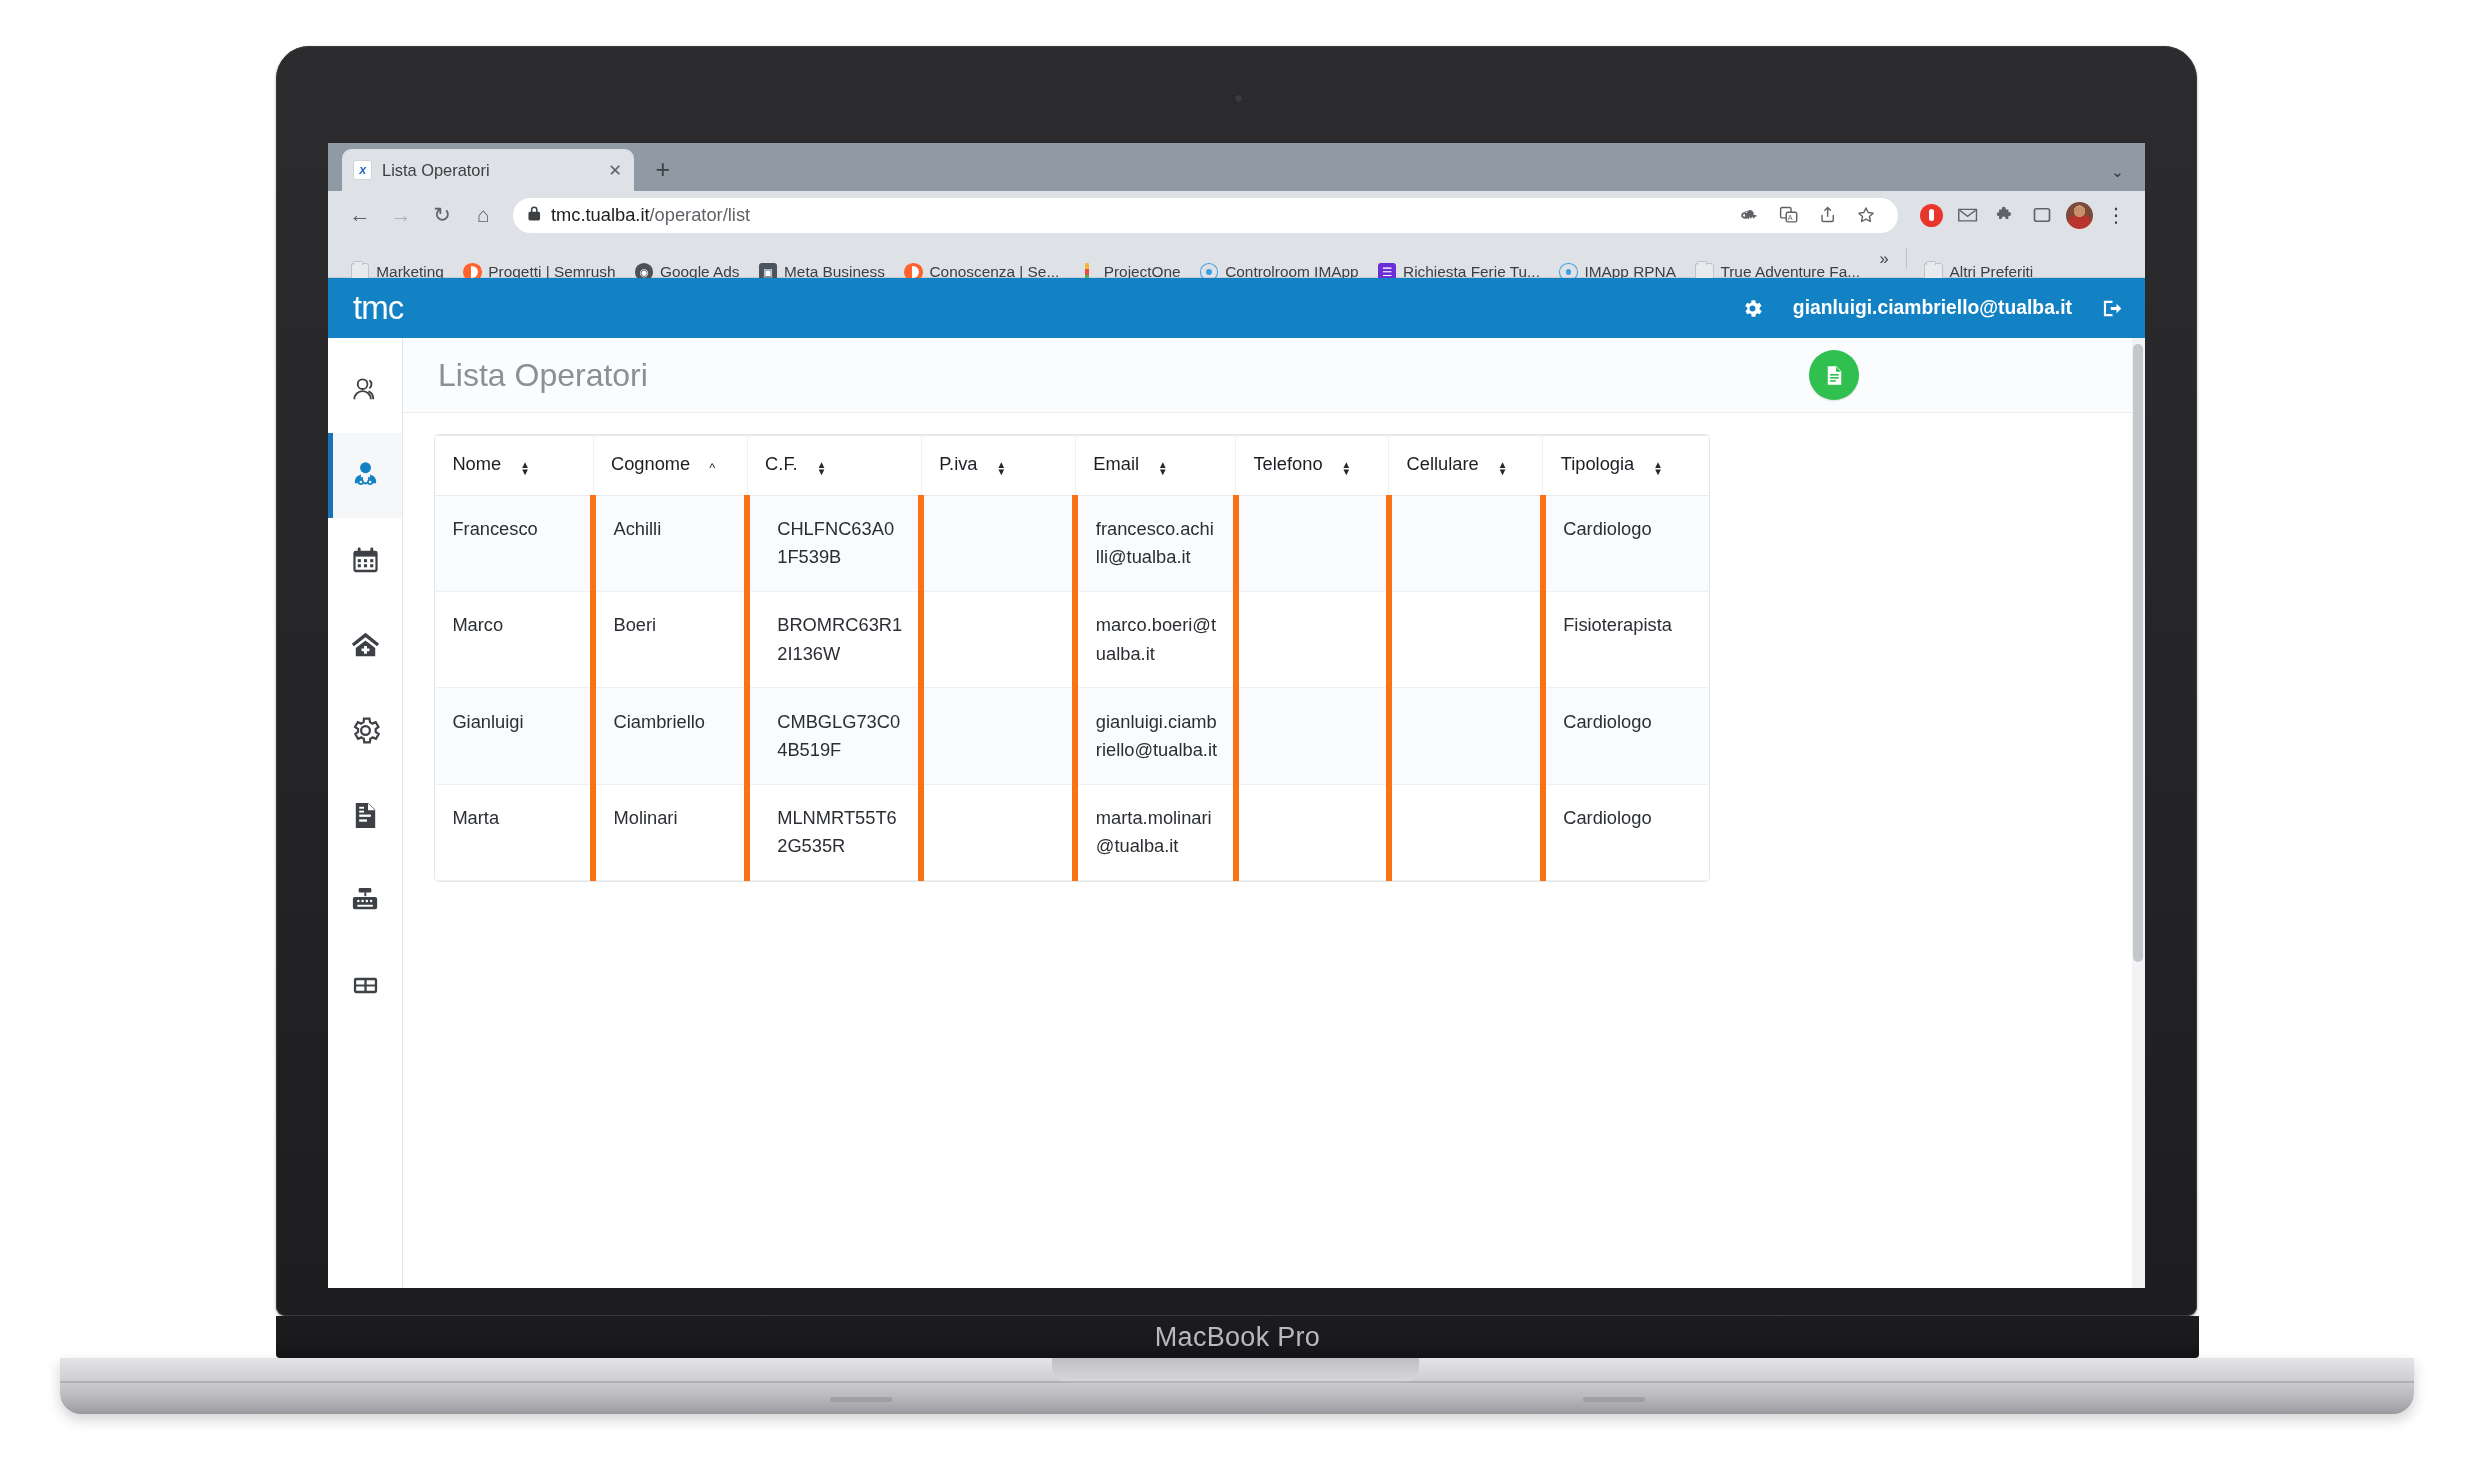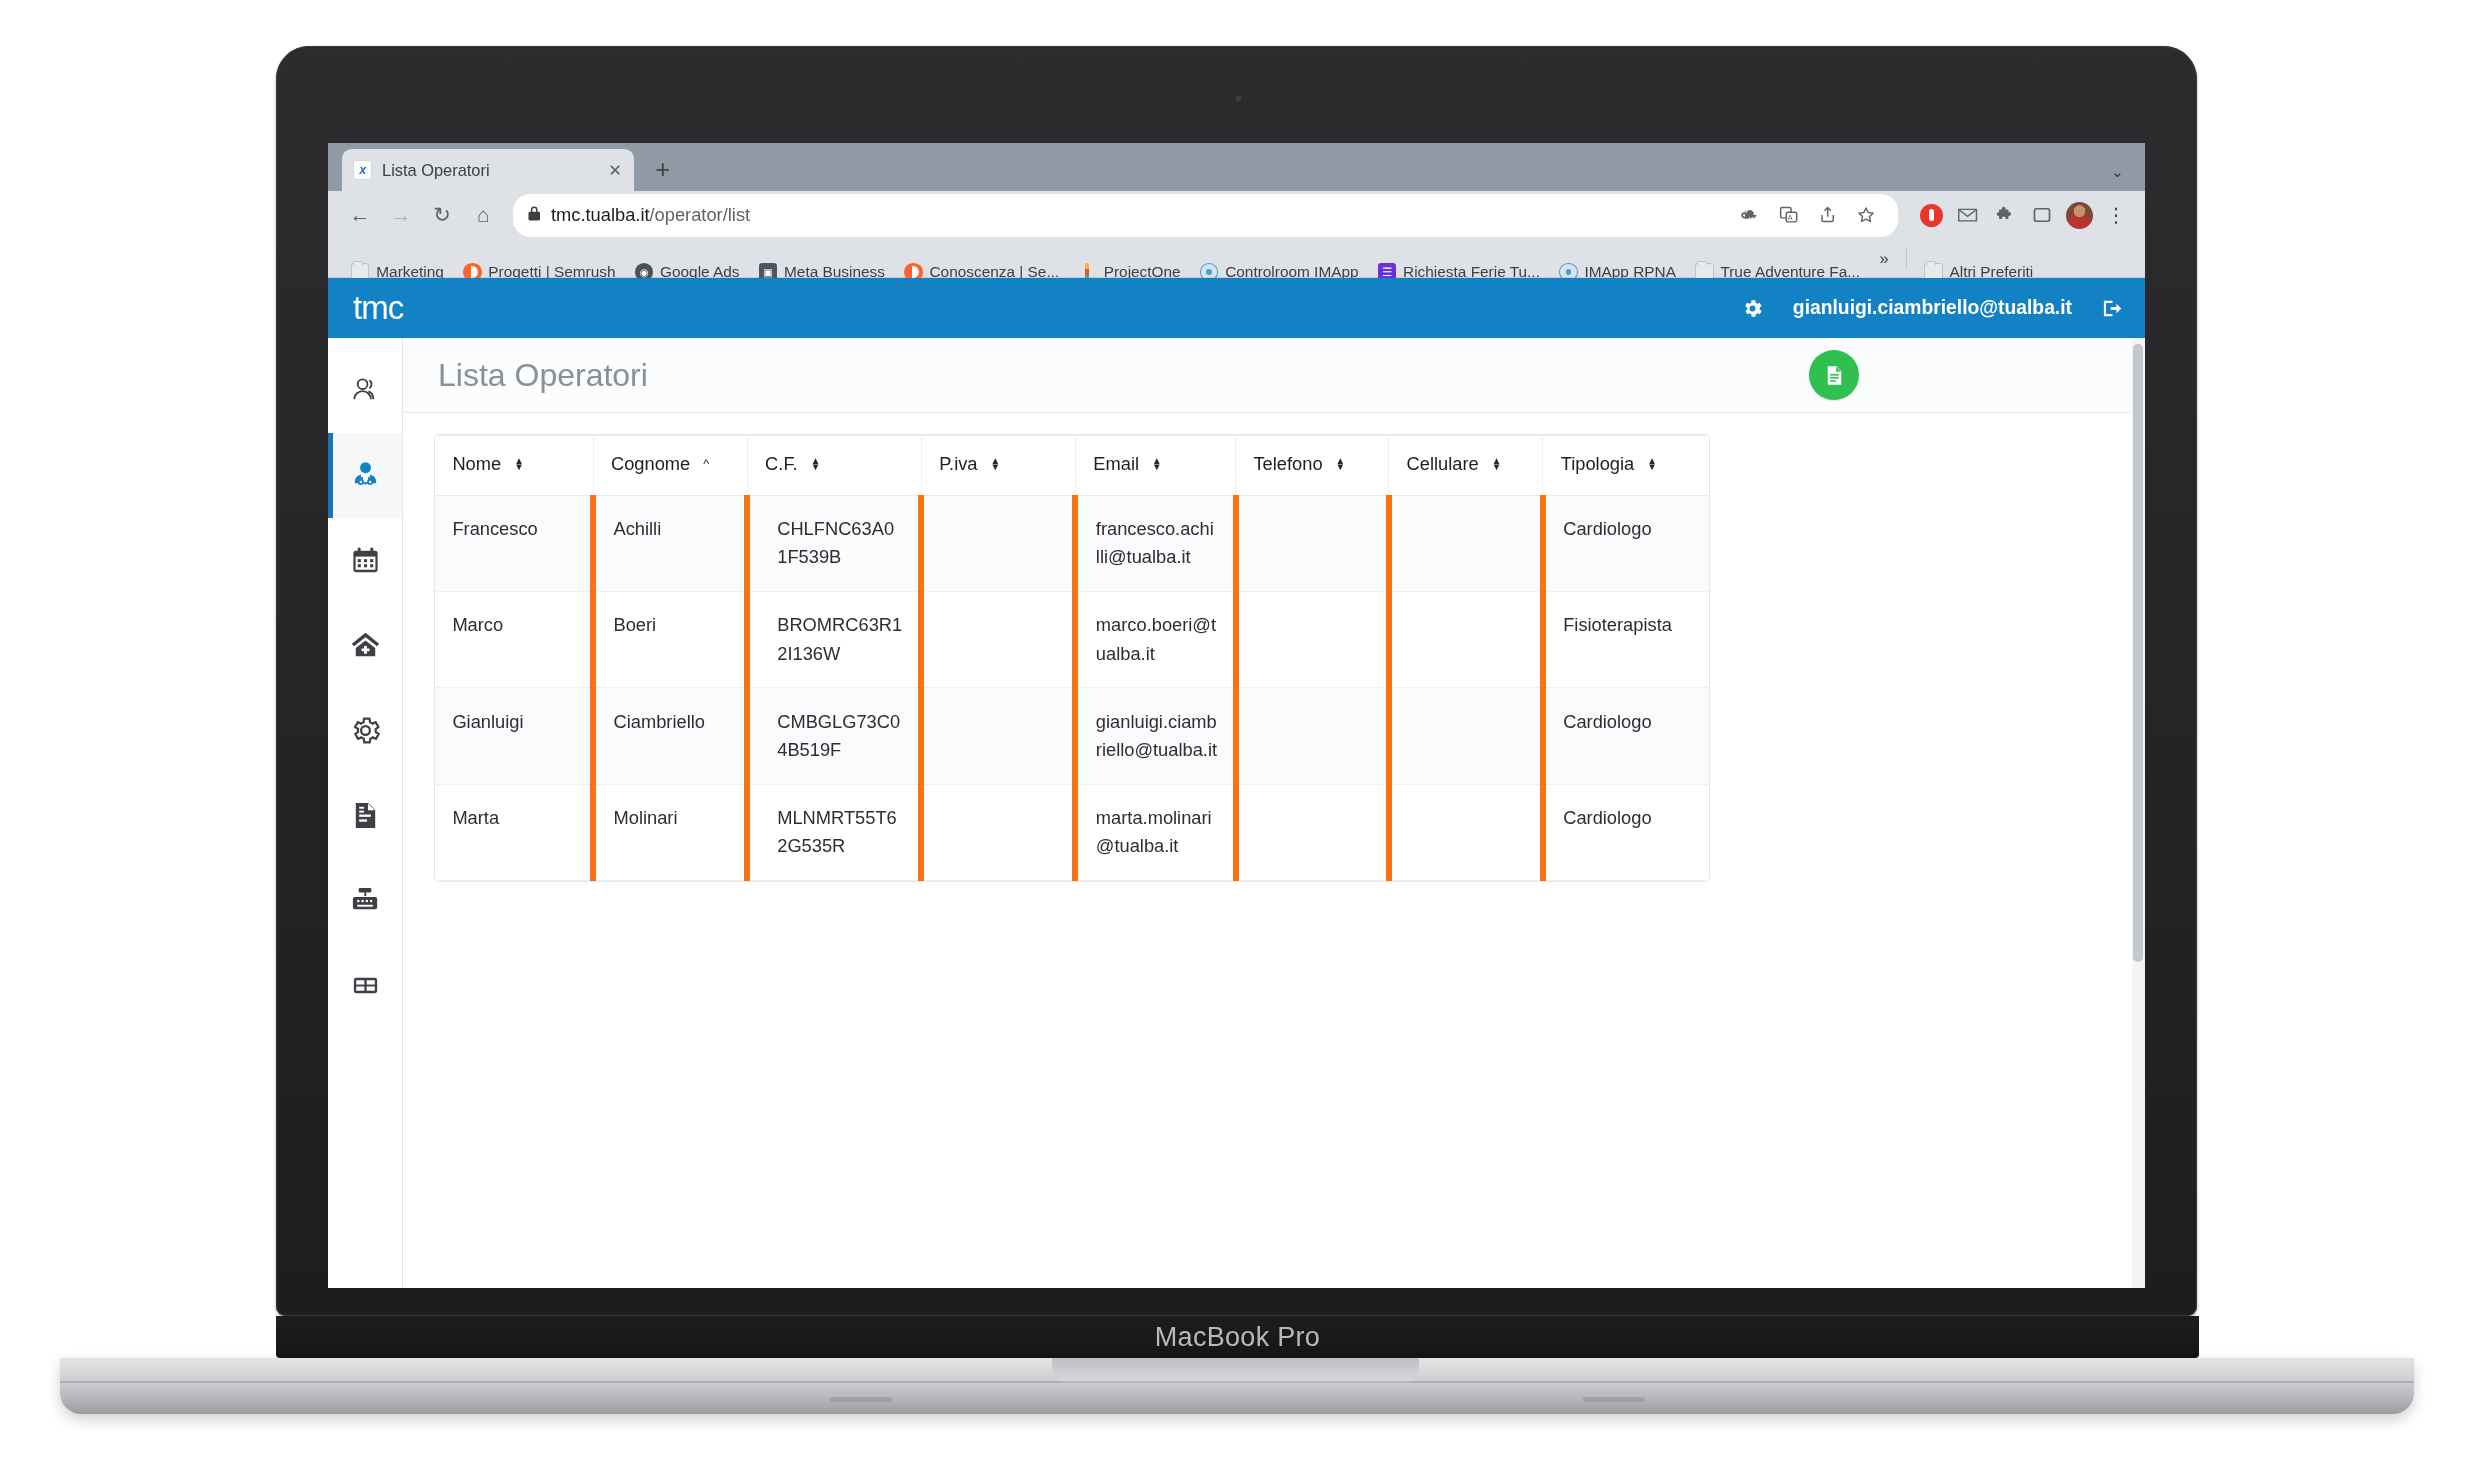--- a/index.html
+++ b/index.html
@@ -103,21 +103,21 @@
   .toolbar {
     height:48px; background:#dee1e6;
     display:flex; align-items:center; gap:0; padding:0 11.6px;
   }
   .tb-btn {
     width:41px;height:41px;display:flex;align-items:center;justify-content:center;
     color:#5f6368; font-size:21px;
   }
   .tb-btn.dim { color:#b0b4b9; }
   .omnibox {
-    flex:1; height:43px; background:#fff; border-radius:17.4px;
+    flex:1; height:35px; background:#fff; border-radius:17.4px;
     display:flex; align-items:center; padding:0 13.5px; margin:0 9.7px;
     gap:9.7px; min-width:0;
   }
   .lock { font-size:14.5px; color:#3c4043; }
   .url { font-size:18.3px; color:#202124; white-space:nowrap; overflow:hidden; }
   .url .host { color:#202124; }
   .url .path { color:#5f6368; }
   .omni-actions { display:flex; align-items:center; gap:1.9px; }
   .omni-actions .tb-btn { width:37px;height:37px;font-size:19.3px; }
   .ext-row { display:flex; align-items:center; gap:1.9px; padding-left:5.8px;}
@@ -229,21 +229,21 @@
     display:flex; flex-direction:column; gap:2.9px; color:#2d3136; font-size:10.6px; line-height:7.7px;
   }
 
   table { border-collapse:collapse; width:100%; table-layout:fixed; }
   thead th {
     text-align:left; font-size:18.3px; font-weight:400; color:#1c1f23;
     padding:17.4px 0 19.3px 17.4px; border-top:1px solid #e9ecef; border-bottom:1px solid #e9ecef;
     border-right:1px solid #eef1f3; background:#fff; white-space:nowrap;
   }
   thead th:last-child { border-right:none; }
-  .sortwrap { display:inline-flex; align-items:center; gap:13px; }
+  .sortwrap { display:inline-flex; align-items:flex-end; gap:19px; }
   .sort-both { display:inline-flex; flex-direction:column; line-height:6.8px; font-size:9.7px; color:#24282c; }
   .sort-asc { font-size:12.6px; color:#24282c; }
 
   tbody td {
     font-size:18.3px; color:#2b2f34; padding:19.3px 15.4px 19.3px 17.4px;
     border-right:6px solid #f97316; border-bottom:1px solid #eef1f3;
     vertical-align:top; line-height:1.55; word-break:break-word;
   }
   tbody td:last-child { border-right:none; }
   tbody tr:nth-child(odd) td { background:#fafbfc; }

